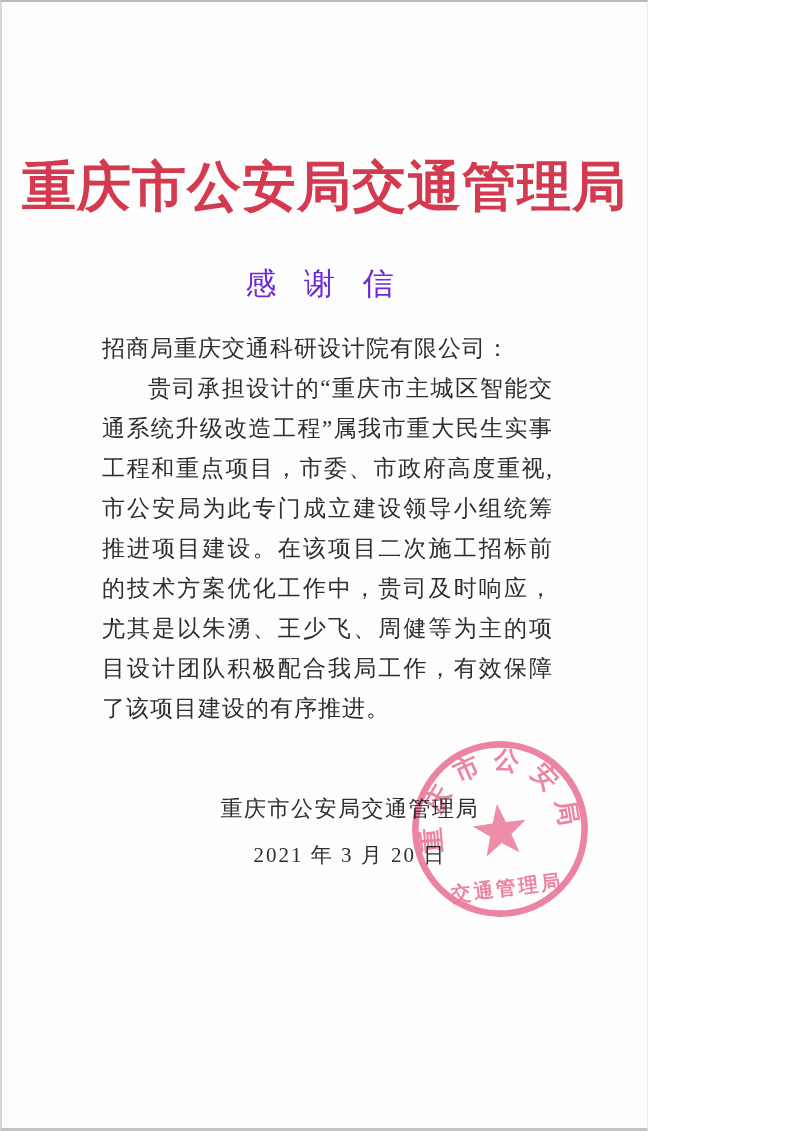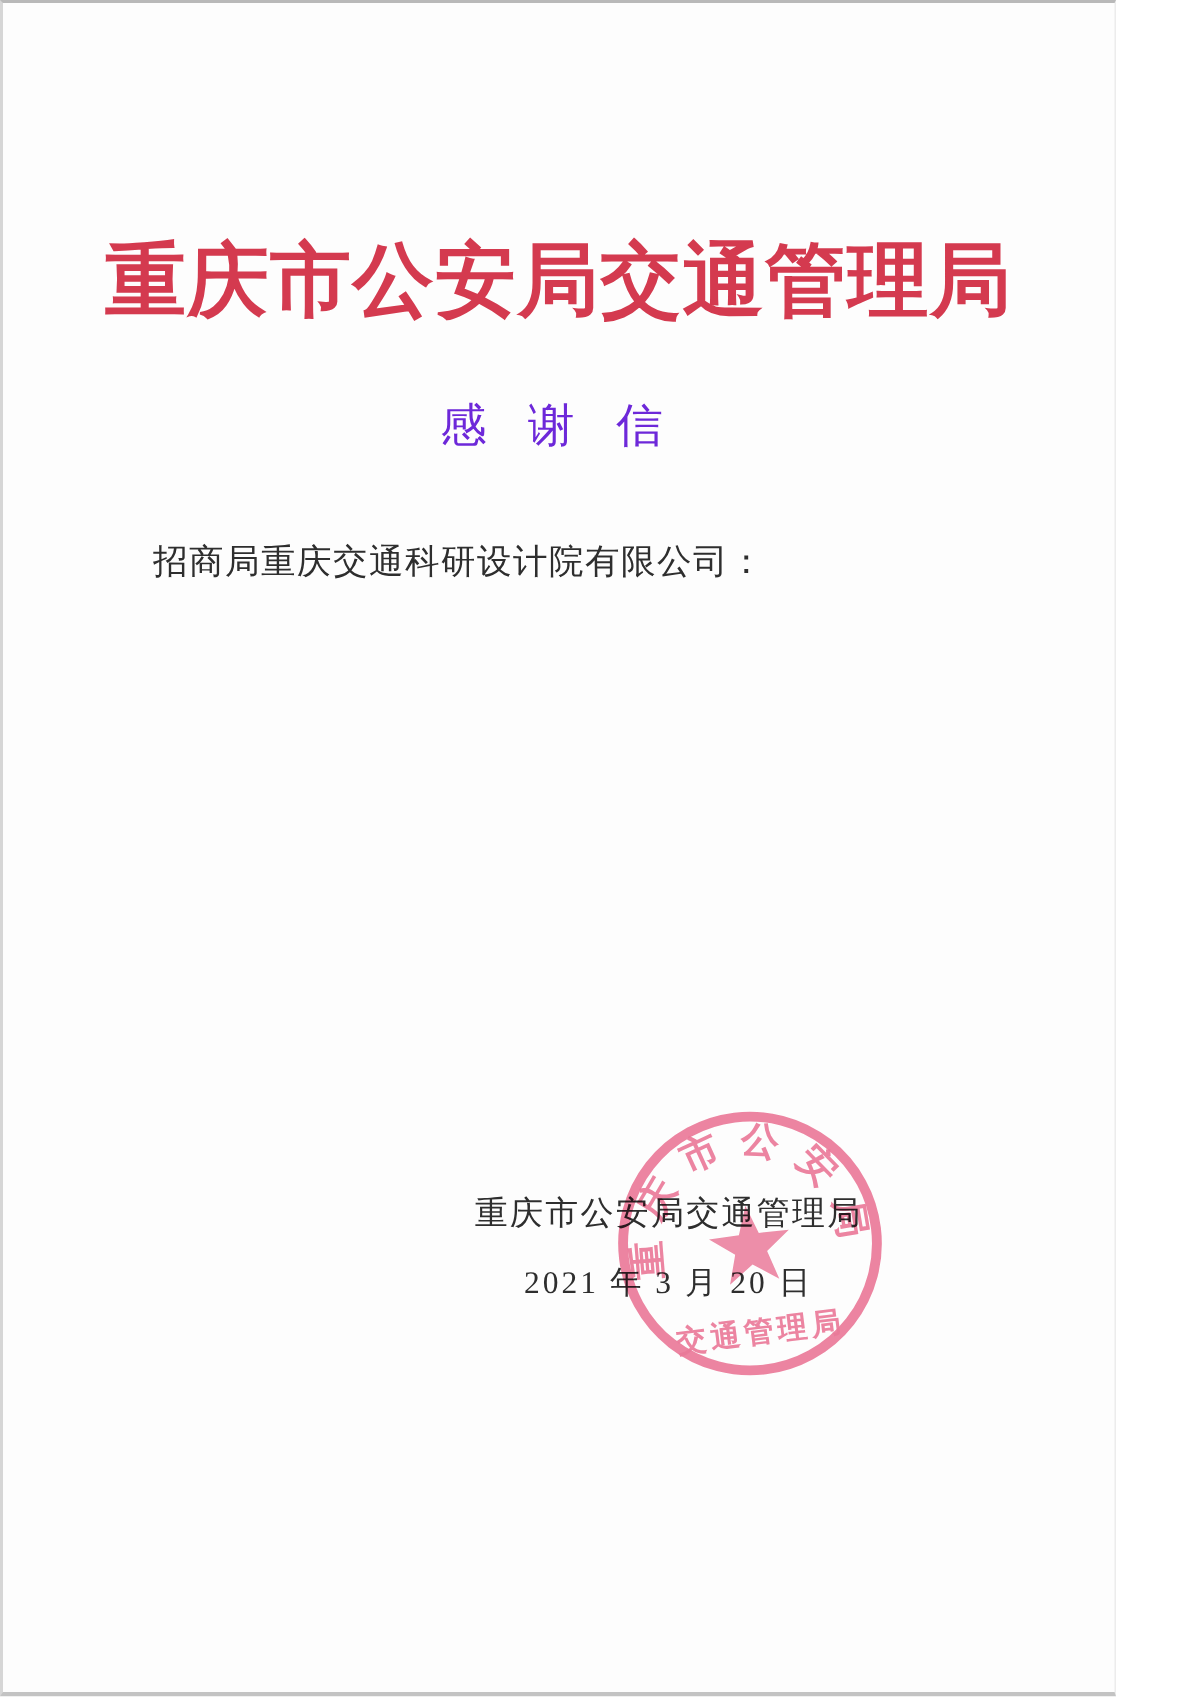--- a/index.html
+++ b/index.html
@@ -1,18 +1,18 @@
 <!DOCTYPE html>
 <html><head>
 <meta charset="utf-8">
 <style>
   html,body { margin:0; padding:0; background:#ffffff; }
   .page {
     position:relative;
-    width:744px; height:1131px;
+    width:648px; height:1131px;
     box-sizing:border-box;
     background:#fdfdfd;
     border-top:2px solid #b9b9b9;
     border-left:2px solid #d6d6d6;
     border-bottom:3px solid #c3c3c3;
     border-right:1px solid #ececec;
     overflow:hidden;
     font-family:"Liberation Serif","DejaVu Serif",serif;
     color:#2e2e2e;
   }
@@ -27,21 +27,21 @@
   }
   .letter-subtitle {
     margin:46px 0 0 0;
     text-align:center;
     font-size:31px;
     font-weight:400;
     letter-spacing:10px;
     color:#6d28d9;
   }
   .letter-body {
-    margin:50px 94px 0 100px;
+    margin:24px 94px 0 100px;
     font-size:23px;
     line-height:40px;
     text-align:justify;
     letter-spacing:1px;
   }
   .salutation { margin:0; }
   .para { margin:0; text-indent:2em; }
   .sign-block {
     position:absolute;
     top:792px;
@@ -78,20 +78,21 @@
 <body>
 
 <div class="page">
 
   <h1 class="letter-title" style="color:#d43a4f;">重庆市公安局交通管理局</h1>
 
   <h2 class="letter-subtitle">感 谢 信</h2>
 
   <div class="letter-body">
     <p class="salutation">招商局重庆交通科研设计院有限公司：</p>
+    <p class="para">贵司承担设计的“重庆市主城区智能交通系统升级改造工程”属我市重大民生实事工程和重点项目，市委、市政府高度重视,市公安局为此专门成立建设领导小组统筹推进项目建设。在该项目二次施工招标前的技术方案优化工作中，贵司及时响应，尤其是以朱湧、王少飞、周健等为主的项目设计团队积极配合我局工作，有效保障了该项目建设的有序推进。</p>
   </div>
 
   <div class="sign-block">
     <div class="sign-name">重庆市公安局交通管理局</div>
     <div class="sign-date">2021 年 3 月 20 日</div>
   </div>
 
   <div class="seal">
     <svg viewBox="0 0 200 200" xmlns="http://www.w3.org/2000/svg">
       <defs>

